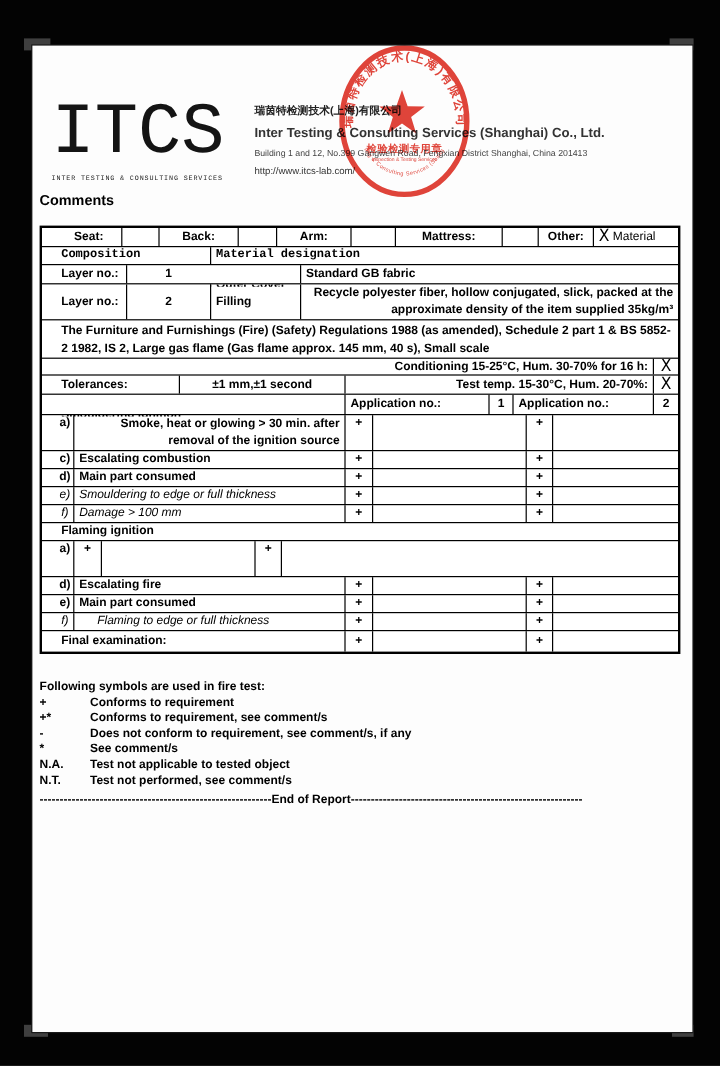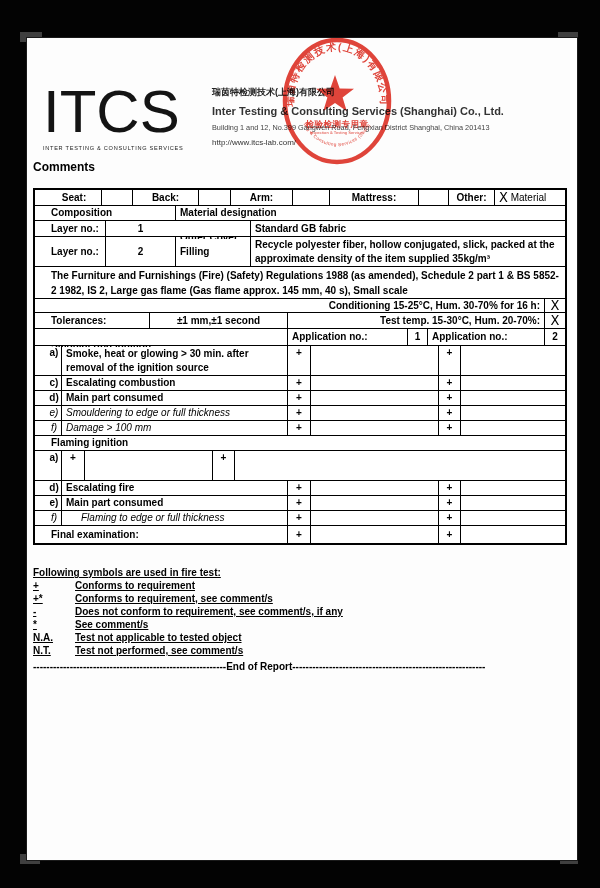--- a/index.html
+++ b/index.html
@@ -2,21 +2,21 @@
 <html><head>
 <meta charset="utf-8">
 <style>
   html,body{margin:0;padding:0;background:#000;}
   .screen{position:relative;width:600px;height:888px;background:#030303;overflow:hidden;
           font-family:"Liberation Sans","DejaVu Sans",sans-serif;}
   .corner-mark{position:absolute;background:#3f3f3f;z-index:1;}
   .page{position:absolute;left:27px;top:38px;width:550px;height:822px;background:#fdfdfd;z-index:2;
         color:#000;box-shadow:0 0 0 1px #1a1a1a;}
   
-  .logo-block{position:absolute;left:16px;top:44px;}
+  .logo-block{position:absolute;left:16px;top:44px;font-family:Liberation Mono, monospace;}
   .logo-text{font-size:60px;line-height:60px;font-weight:400;color:#141414;letter-spacing:0px;}
   .logo-tagline{margin-top:3px;font-size:5.6px;letter-spacing:0.72px;color:#1c1c1c;white-space:nowrap;}
   .company-block{position:absolute;left:185px;top:48px;width:330px;}
   .company-block p{margin:0 0 6px 0;}
   .co-cn{font-size:9px;font-weight:bold;color:#222;}
   .co-en{font-size:11px;font-weight:bold;color:#333;}
   .co-addr{font-size:7.3px;color:#444;}
   .co-url{font-size:8px;color:#333;}
   .stamp{position:absolute;left:250px;top:-4px;width:120px;height:134px;opacity:.88;mix-blend-mode:multiply;z-index:5;}
   .comments{position:absolute;left:6px;top:122px;font-size:12px;font-weight:bold;}
@@ -27,24 +27,24 @@
   .tr:first-child{border-top:none;}
   .td{border-left:1px solid #000;box-sizing:border-box;padding:1px 4px;display:flex;align-items:center;overflow:hidden;}
   .td:first-child{border-left:none;padding-left:16px;}
   .td.c{justify-content:center;text-align:center;}
   .td.r{justify-content:flex-end;text-align:right;}
   .td.top{align-items:flex-start;}
   .fill{flex:1;min-width:0;}
   .it{font-style:italic;font-weight:400;}
   .xmark{font-size:13px;font-weight:400;font-family:"DejaVu Sans",sans-serif;transform:scaleY(1.08);}
   .plain{font-weight:400;}
-  .wrap2{display:block;line-height:14px;}
+  .wrap2{display:block;line-height:14px;text-align:right;}
   
   .legend{position:absolute;left:6px;top:528px;width:534px;font-size:10px;font-weight:bold;}
-  .leg-row{display:flex;line-height:13px;text-decoration:underline;}
+  .leg-row{display:flex;line-height:13px;}
   .leg-sym{width:42px;flex:0 0 42px;}
   .end-line{margin-top:3px;white-space:nowrap;overflow:hidden;line-height:13px;}
 </style>
 </head>
 <body>
 
 <div class="screen">
   <div class="corner-mark" style="left:20px;top:32px;width:22px;height:10px;"></div>
   <div class="corner-mark" style="left:558px;top:32px;width:20px;height:10px;"></div>
   <div class="corner-mark" style="left:20px;top:854px;width:20px;height:10px;"></div>
@@ -92,21 +92,21 @@
         <div class="td" style="width:37px;"></div>
         <div class="td c" style="width:89px;">Mattress:</div>
         <div class="td" style="width:30px;"></div>
         <div class="td c" style="width:46px;">Other:</div>
         <div class="td fill">
           <span class="xmark">X</span>&nbsp;
           <span class="plain">Material</span>
         </div>
       </div>
 
-      <div class="tr" style="height:15px;">
+      <div class="tr" style="height:15px;font-family:Liberation Mono, monospace;">
         <div class="td" style="width:140px;">Composition</div>
         <div class="td fill">Material designation</div>
       </div>
 
       <div class="tr" style="height:16px;">
         <div class="td" style="width:70px;">Layer no.:</div>
         <div class="td c" style="width:70px;">1</div>
         <div class="td" style="width:75px;margin-top:16px;">Outer Cover</div>
         <div class="td fill">Standard GB fabric</div>
       </div>

